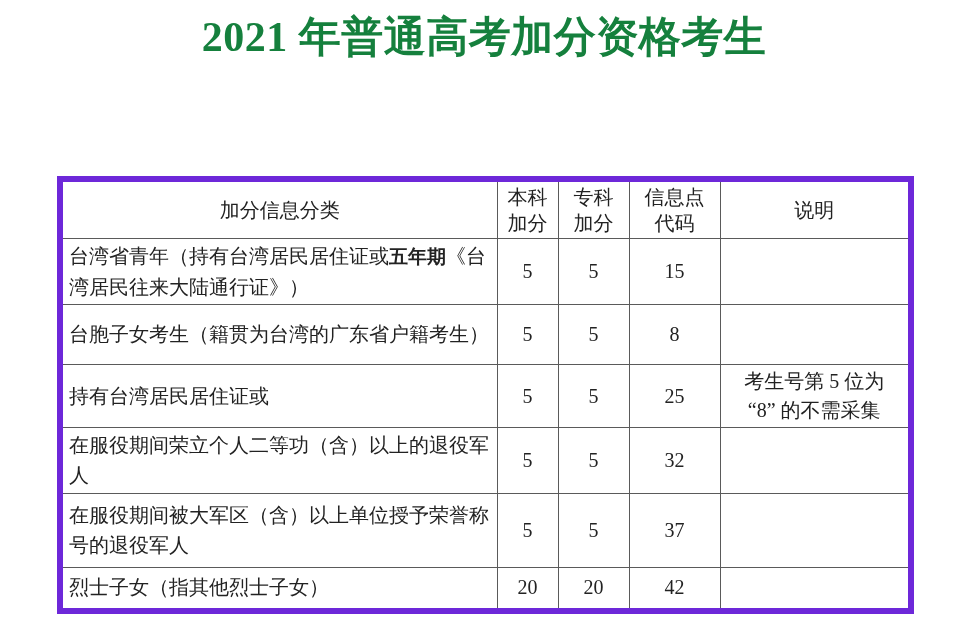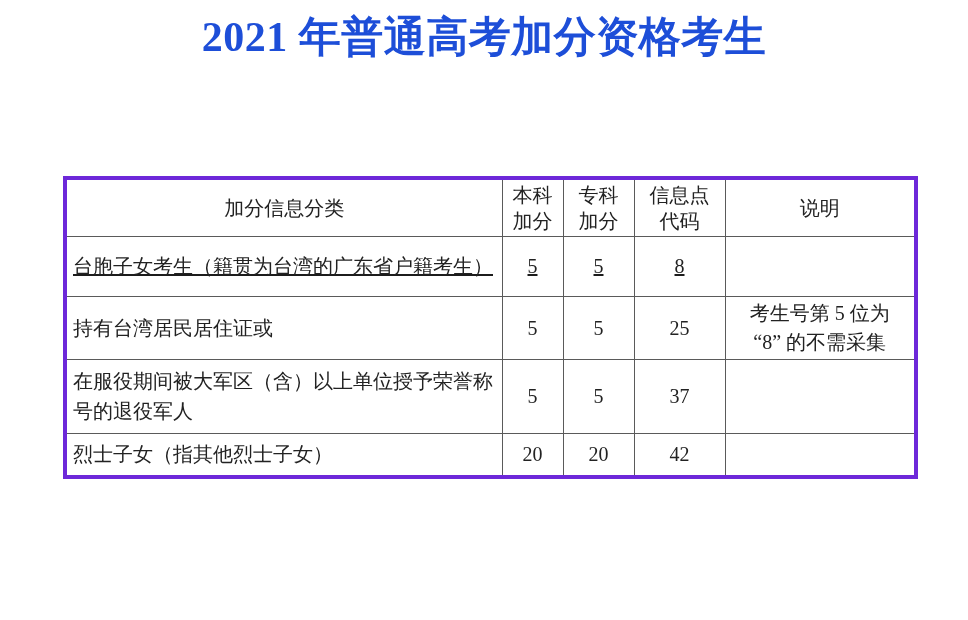--- a/index.html
+++ b/index.html
@@ -18,41 +18,41 @@
     height: 620px;
     background: #ffffff;
   }
   .doc-title {
     text-align: center;
     font-weight: bold;
     font-size: 42px;
     line-height: 49px;
     margin-top: 13px;
     letter-spacing: 0.5px;
-    color: #1d4ed8;
+    color: #15803d;
   }
   table.info-table {
     position: absolute;
-    left: 63px;
+    left: 57px;
     top: 163px;
     width: 851px;
     border-collapse: collapse;
     table-layout: fixed;
-    border: 4px solid #6d28d9;
+    border: 6px solid #6d28d9;
   }
   table.info-table th,
   table.info-table td {
     border: 1px solid #5a5a5a;
     padding: 2px 6px;
     font-size: 20px;
     color: #222222;
   }
   table.info-table thead tr { height: 55px; }
   tbody tr.r0 { height: 60px; }
-  tbody tr.r1 { height: 60px; text-decoration: underline; }
+  tbody tr.r1 { height: 60px; }
   tbody tr.r2 { height: 59px; }
   tbody tr.r3 { height: 61px; }
   tbody tr.r4 { height: 74px; }
   tbody tr.r5 { height: 43px; }
   th.hdr {
     font-weight: normal;
     text-align: center;
     white-space: pre-line;
     line-height: 26px;
   }
@@ -100,34 +100,48 @@
         <th class="hdr">本科
 加分</th>
         <th class="hdr">专科
 加分</th>
         <th class="hdr">信息点
 代码</th>
         <th class="hdr">说明</th>
       </tr>
     </thead>
     <tbody>
+      <tr class="r0">
+        <td class="cat"><span>台湾省青年（持有台湾居民居住证或</span><span class="bold-seg">五年期</span><span>《台湾居民往来大陆通行证》）</span></td>
+        <td class="num">5</td>
+        <td class="num">5</td>
+        <td class="num">15</td>
+        <td class="remark"></td>
+      </tr>
       <tr class="r1">
         <td class="cat"><span>台胞子女考生（籍贯为台湾的广东省户籍考生）</span><span class="bold-seg"></span><span></span></td>
         <td class="num">5</td>
         <td class="num">5</td>
         <td class="num">8</td>
         <td class="remark"></td>
       </tr>
       <tr class="r2">
         <td class="cat"><span>持有台湾居民居住证或</span><span class="bold-seg"></span><span></span></td>
         <td class="num">5</td>
         <td class="num">5</td>
         <td class="num">25</td>
         <td class="remark">考生号第 5 位为
 “8” 的不需采集</td>
+      </tr>
+      <tr class="r3">
+        <td class="cat"><span>在服役期间荣立个人二等功（含）以上的退役军人</span><span class="bold-seg"></span><span></span></td>
+        <td class="num">5</td>
+        <td class="num">5</td>
+        <td class="num">32</td>
+        <td class="remark"></td>
       </tr>
       <tr class="r4">
         <td class="cat"><span>在服役期间被大军区（含）以上单位授予荣誉称号的退役军人</span><span class="bold-seg"></span><span></span></td>
         <td class="num">5</td>
         <td class="num">5</td>
         <td class="num">37</td>
         <td class="remark"></td>
       </tr>
       <tr class="r5">
         <td class="cat"><span>烈士子女（指其他烈士子女）</span><span class="bold-seg"></span><span></span></td>

